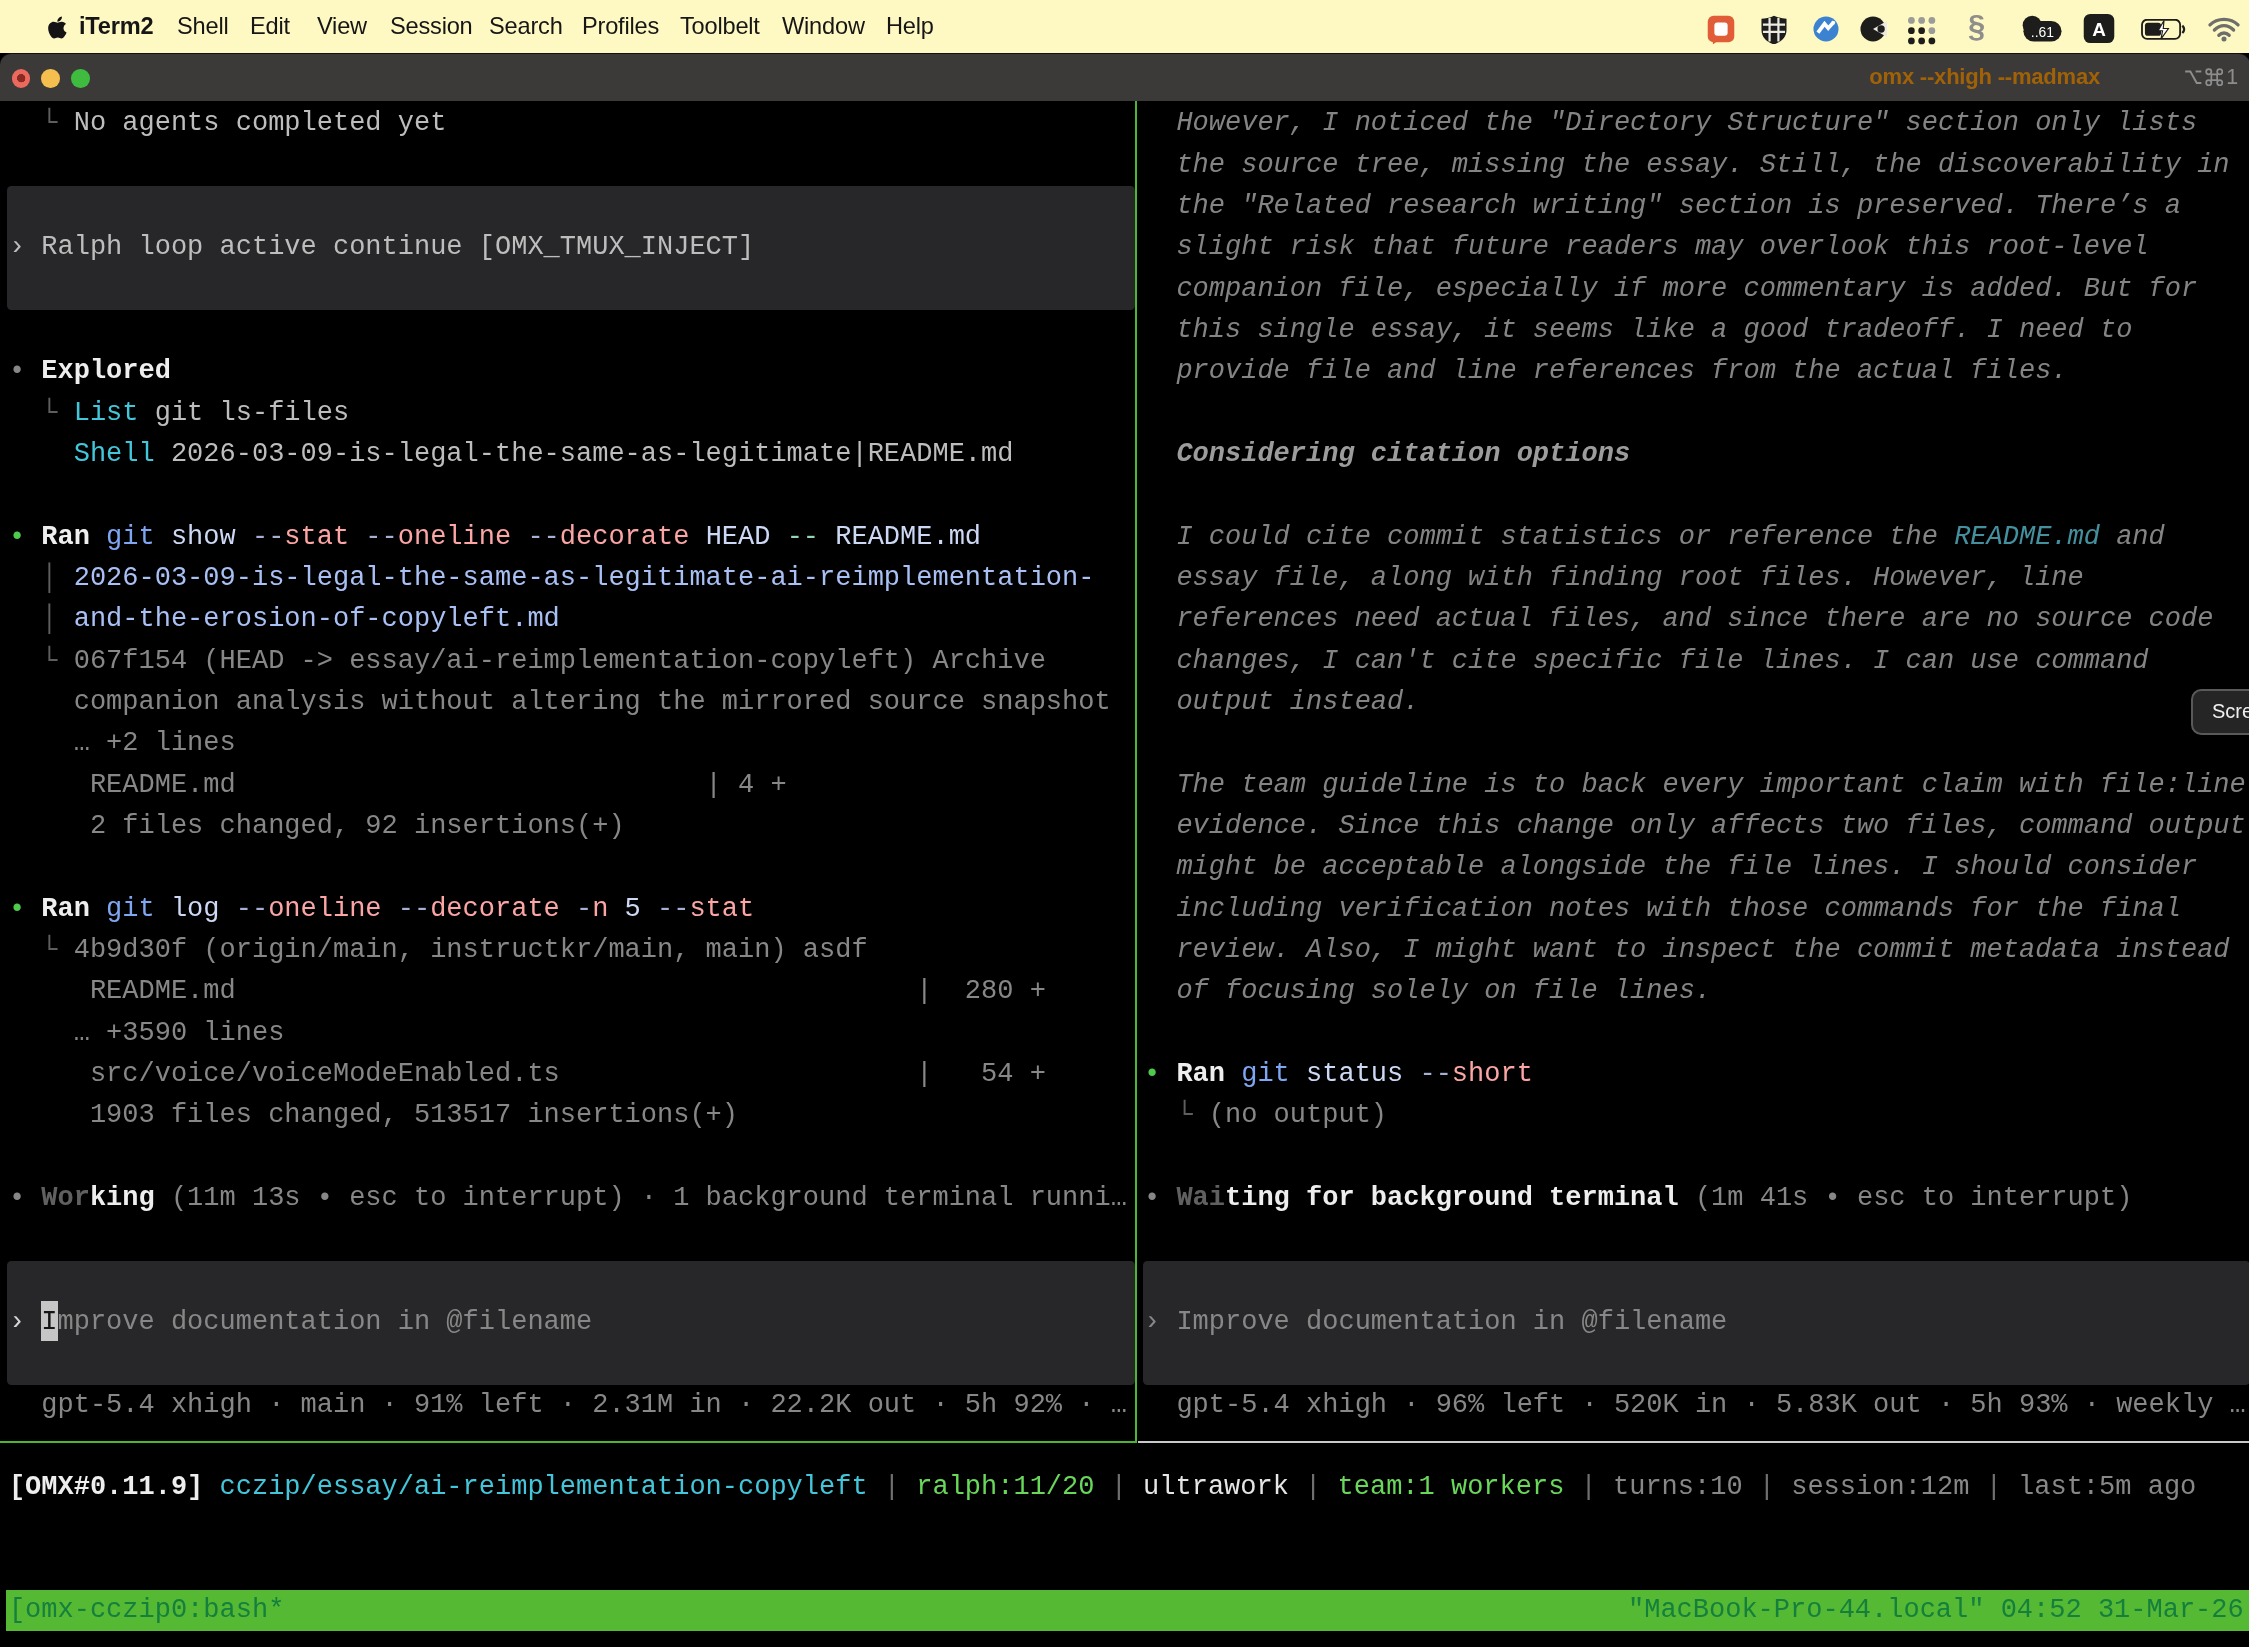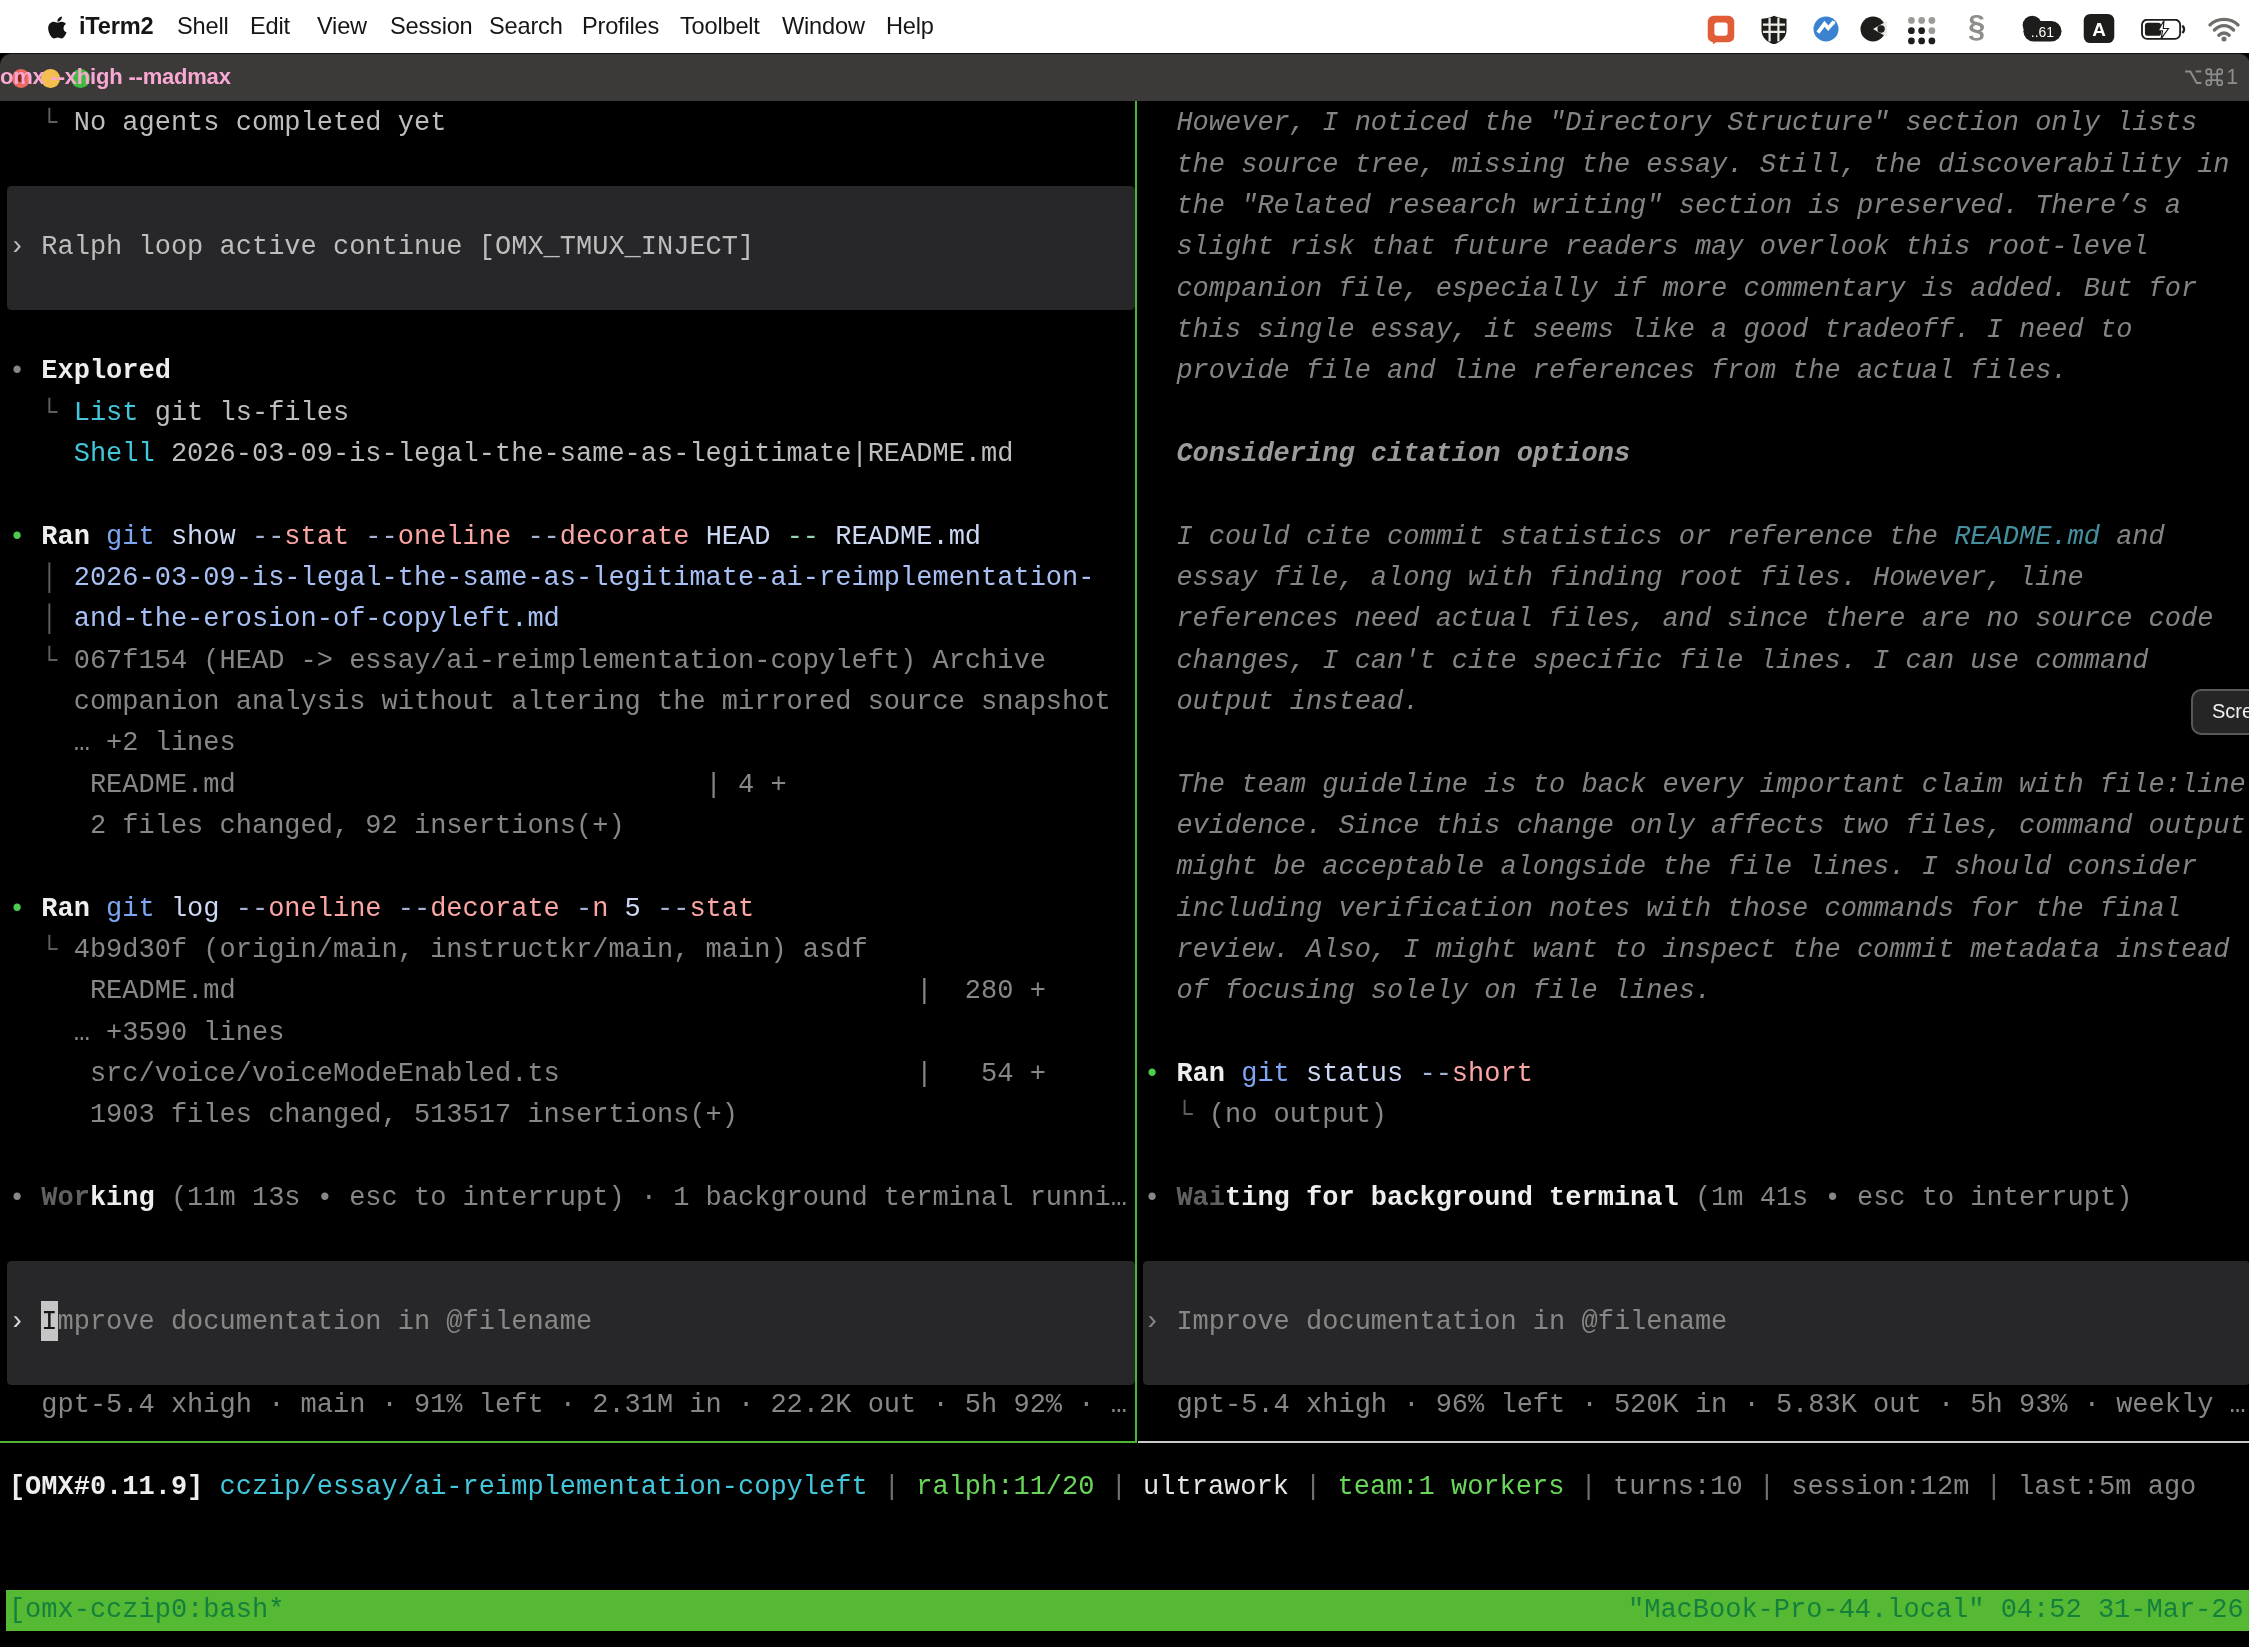--- a/index.html
+++ b/index.html
@@ -6,27 +6,27 @@
 .row{position:absolute;white-space:pre;font:27px/41px "Liberation Mono",monospace;color:#bdbdbd}
 .row i{font-style:normal}
 i.g{color:#bdbdbd} i.d{color:#878787} i.t{color:#5e5e5e} i.p2{color:#6f6f6f}
 i.w{color:#eeeeee;font-weight:700} i.gb{color:#4ccb4c}
 i.blu{color:#7ea6f2} i.pale{color:#cdd8f4} i.pink{color:#fca5a5} i.dash{color:#a6b0d4}
 i.mint{color:#93d6af} i.lav{color:#a9c0f5} i.cy{color:#43c6da} i.grn{color:#69d85a} i.ucy{color:#e5e5e5}
 i.it{color:#848484;font-style:italic} i.ib{color:#9c9c9c;font-style:italic;font-weight:700}
 i.rt{color:#44909e;font-style:italic}
 i.sh{color:#606060;font-weight:700}
 i.cur{color:#161616;position:relative;z-index:2} i.wp{color:#d6d6d6}
-#menubar{position:absolute;left:0;top:0;width:2250px;height:53px;background:#ffffff;z-index:5}
+#menubar{position:absolute;left:0;top:0;width:2250px;height:53px;background:#fef9c3;z-index:5}
 .mi{position:absolute;top:0;height:53px;line-height:53px;font:400 23.6px/53px "Liberation Sans",sans-serif;letter-spacing:-0.2px;color:#161616}
 .ic{position:absolute}
 #titlebar{position:absolute;left:0;top:53px;width:2250px;height:48px;background:#3b3a38;border-radius:11.8px 11.8px 0 0;z-index:5;border-top:1.5px solid #111;box-sizing:border-box}
 .tl{position:absolute;top:69px;width:18.5px;height:18.5px;border-radius:50%;z-index:6}
-#wtitle{position:absolute;top:53px;left:0;width:2100px;height:48px;text-align:left;
-  font:700 22px/48px "Liberation Sans",sans-serif;letter-spacing:-0.2px;color:#f9a8d4;z-index:6}
+#wtitle{position:absolute;top:53px;left:0;width:2100px;height:48px;text-align:right;
+  font:700 22px/48px "Liberation Sans",sans-serif;letter-spacing:-0.2px;color:#a16207;z-index:6}
 #wsc{position:absolute;top:53px;right:11.8px;height:48px;font:400 21.4px/48px "Liberation Sans",sans-serif;color:#8d8d8d;z-index:6}
 .box{position:absolute;background:#272729;border-radius:4.4px}
 #vline{position:absolute;left:1135px;top:101px;width:2.2px;height:1341px;background:#4db435}
 #hlgreen{position:absolute;left:0;top:1441px;width:1137px;height:2.2px;background:#4db435}
 #hlwhite{position:absolute;left:1138px;top:1441px;width:1112px;height:2.2px;background:#c9c9c9}
 #cursor{position:absolute;left:41px;top:1301px;width:17px;height:40px;background:#c6c6c6;z-index:1}
 #tmuxbar{position:absolute;left:5.9px;top:1590px;width:2243px;height:41px;background:#55b934}
 .tmx{position:absolute;top:1590px;white-space:pre;font:27px/41px "Liberation Mono",monospace;color:#15803d}
 #scre{position:absolute;left:2191px;top:689px;width:89px;height:46px;background:#252526;border:2.2px solid #595959;
   border-radius:10.3px;font:400 20px "Liberation Sans",sans-serif;color:#f0f0f0;line-height:41px;padding-left:19px;z-index:4}

